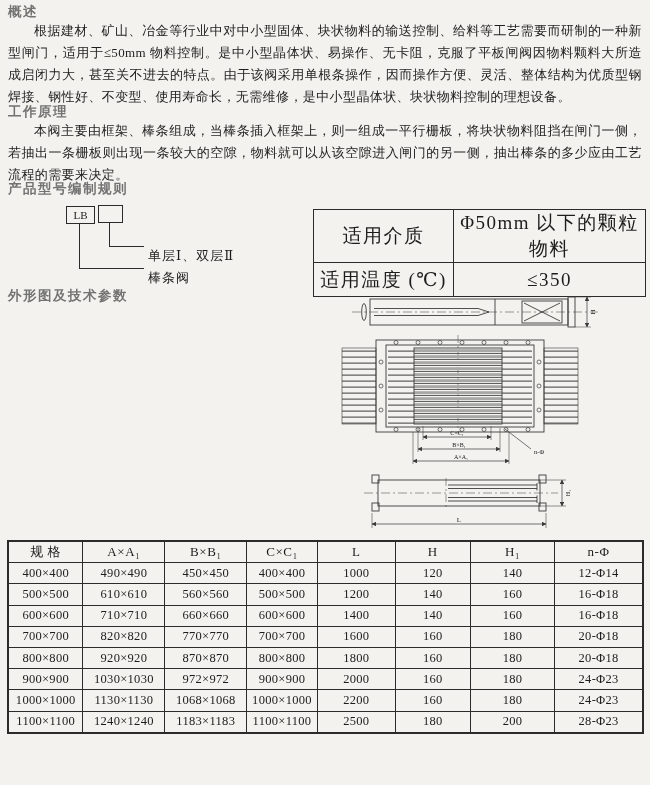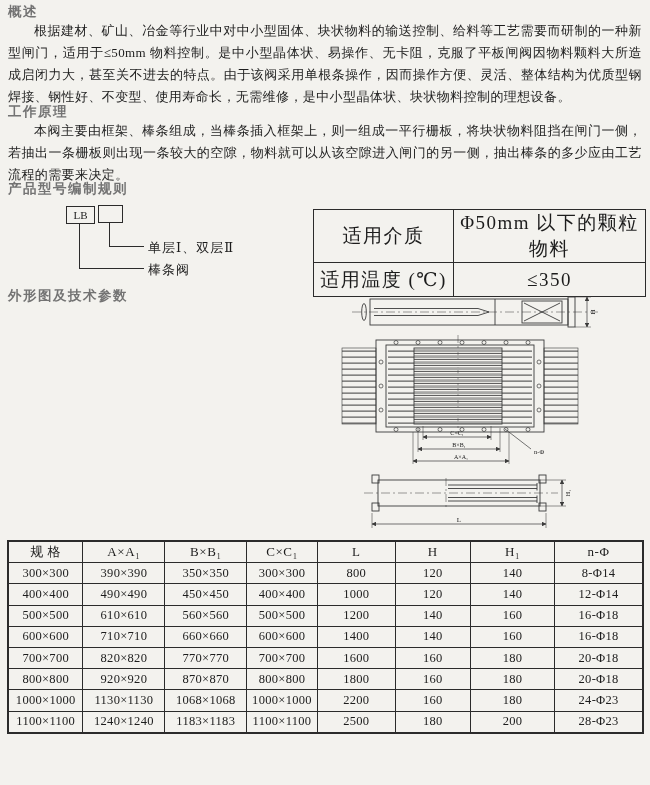--- a/index.html
+++ b/index.html
@@ -17,21 +17,21 @@
     position:absolute;left:8px;width:634px;
     font-size:13px;line-height:22px;letter-spacing:0.4px;
     text-align:justify;text-indent:2em;color:#1e1e1e;
   }
   
   .mbox{
     position:absolute;border:1.3px solid #2b2b2b;background:transparent;
     text-align:center;font-size:11px;line-height:16px;
   }
   .conn{position:absolute;border-left:1.3px solid #2b2b2b;border-bottom:1.3px solid #2b2b2b;}
-  .mlabel{position:absolute;font-size:13px;letter-spacing:1px;white-space:nowrap;}
+  .mlabel{position:absolute;font-size:13px;letter-spacing:1px;white-space:nowrap;margin-top:8px;}
   
   .media-table{
     position:absolute;left:313px;top:209px;width:333px;
     border-collapse:collapse;table-layout:fixed;
   }
   .media-table td{
     border:1.7px solid #2b2b2b;height:33px;text-align:center;
     font-size:19px;letter-spacing:1.5px;padding:0;
   }
   
@@ -217,30 +217,20 @@
         <th>B×B₁</th>
         <th>C×C₁</th>
         <th>L</th>
         <th>H</th>
         <th>H₁</th>
         <th>n-Φ</th>
       </tr>
     </thead>
     <tbody>
         <tr>
-          <td>300×300</td>
-          <td>390×390</td>
-          <td>350×350</td>
-          <td>300×300</td>
-          <td>800</td>
-          <td>120</td>
-          <td>140</td>
-          <td>8-Φ14</td>
-        </tr>
-        <tr>
           <td>400×400</td>
           <td>490×490</td>
           <td>450×450</td>
           <td>400×400</td>
           <td>1000</td>
           <td>120</td>
           <td>140</td>
           <td>12-Φ14</td>
         </tr>
         <tr>
@@ -277,20 +267,30 @@
           <td>800×800</td>
           <td>920×920</td>
           <td>870×870</td>
           <td>800×800</td>
           <td>1800</td>
           <td>160</td>
           <td>180</td>
           <td>20-Φ18</td>
         </tr>
         <tr>
+          <td>900×900</td>
+          <td>1030×1030</td>
+          <td>972×972</td>
+          <td>900×900</td>
+          <td>2000</td>
+          <td>160</td>
+          <td>180</td>
+          <td>24-Φ23</td>
+        </tr>
+        <tr>
           <td>1000×1000</td>
           <td>1130×1130</td>
           <td>1068×1068</td>
           <td>1000×1000</td>
           <td>2200</td>
           <td>160</td>
           <td>180</td>
           <td>24-Φ23</td>
         </tr>
         <tr>

